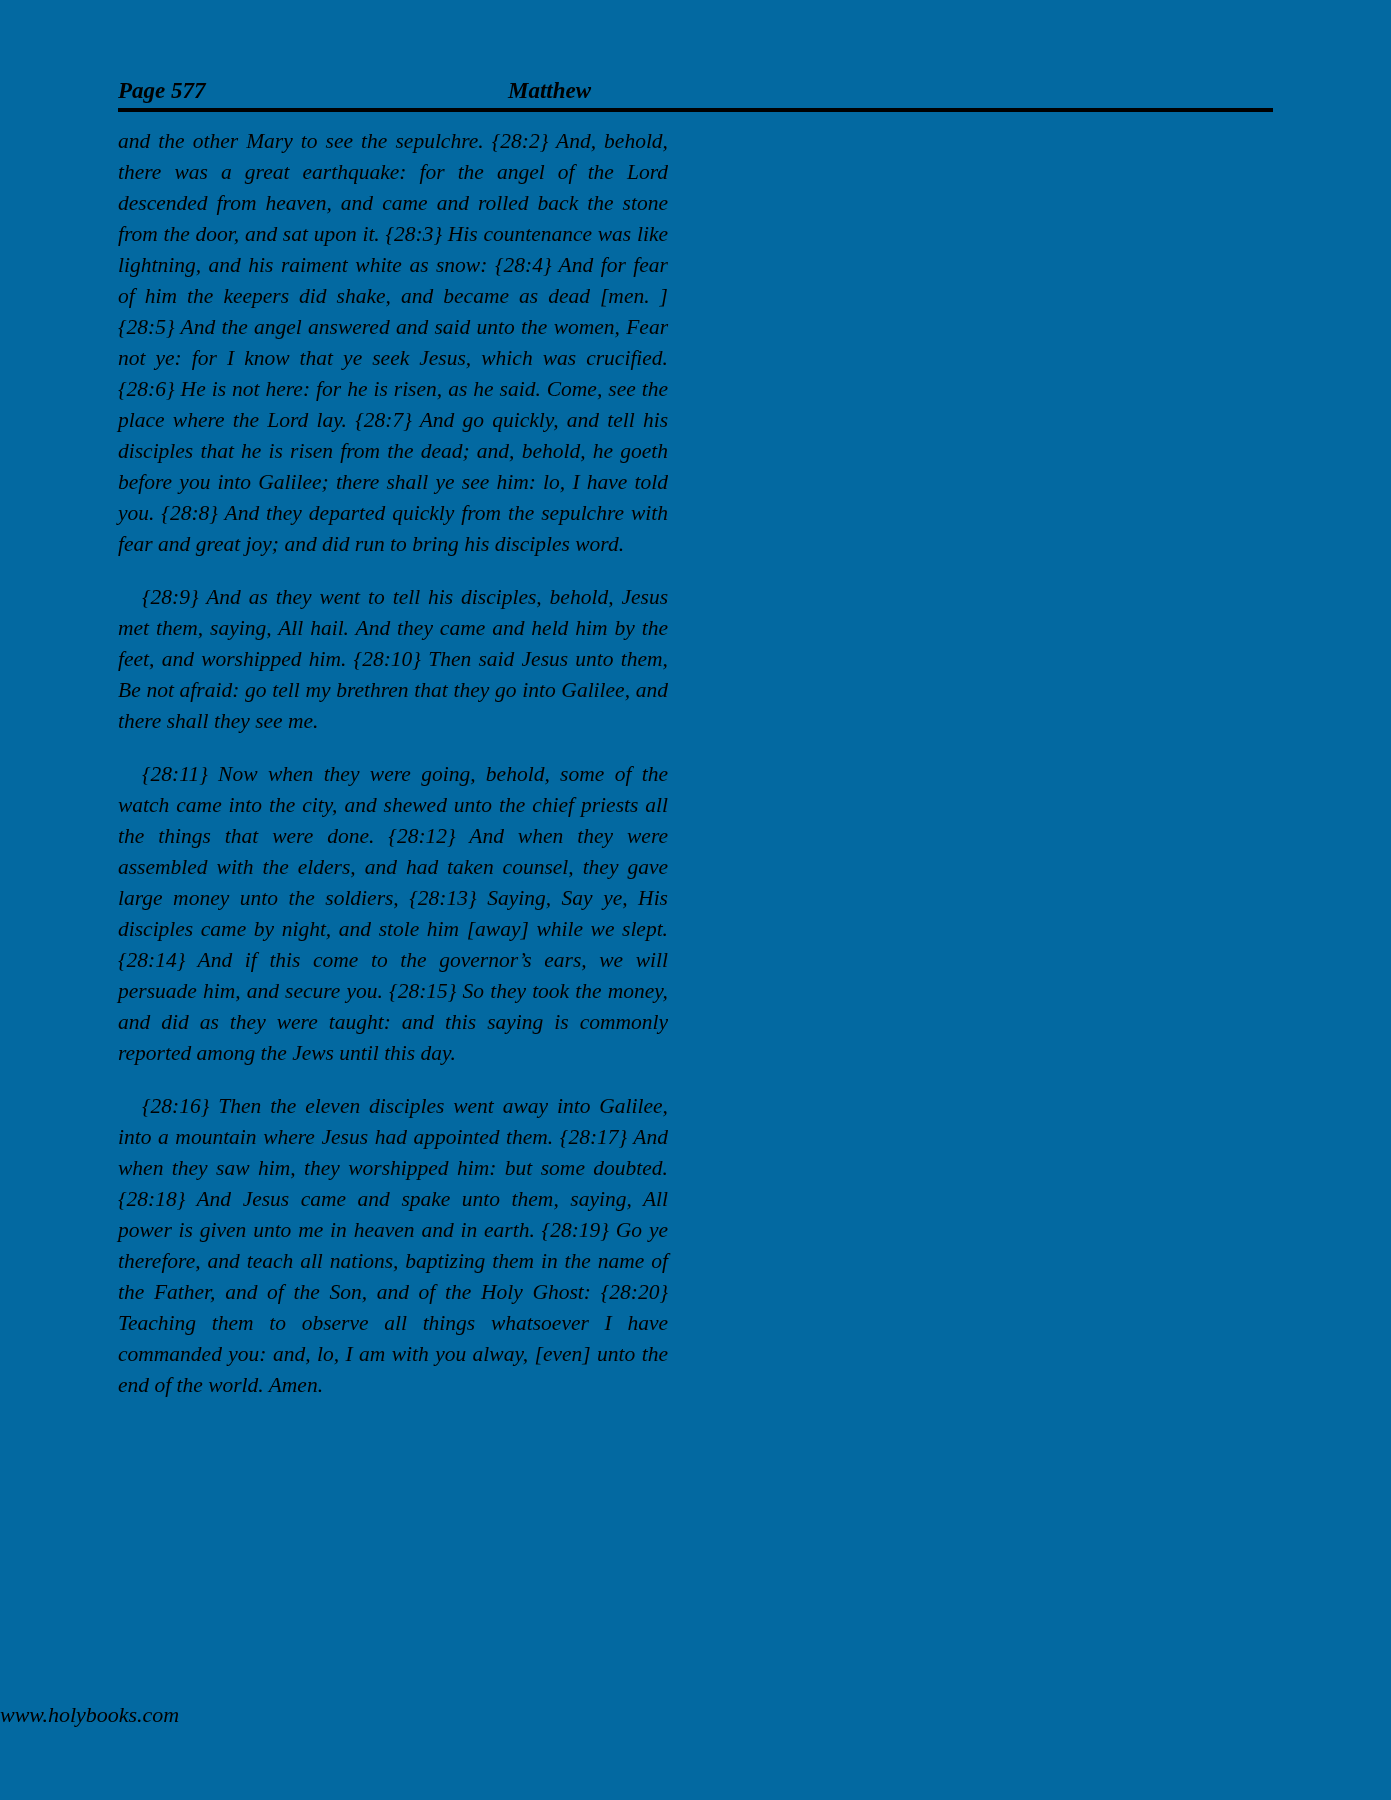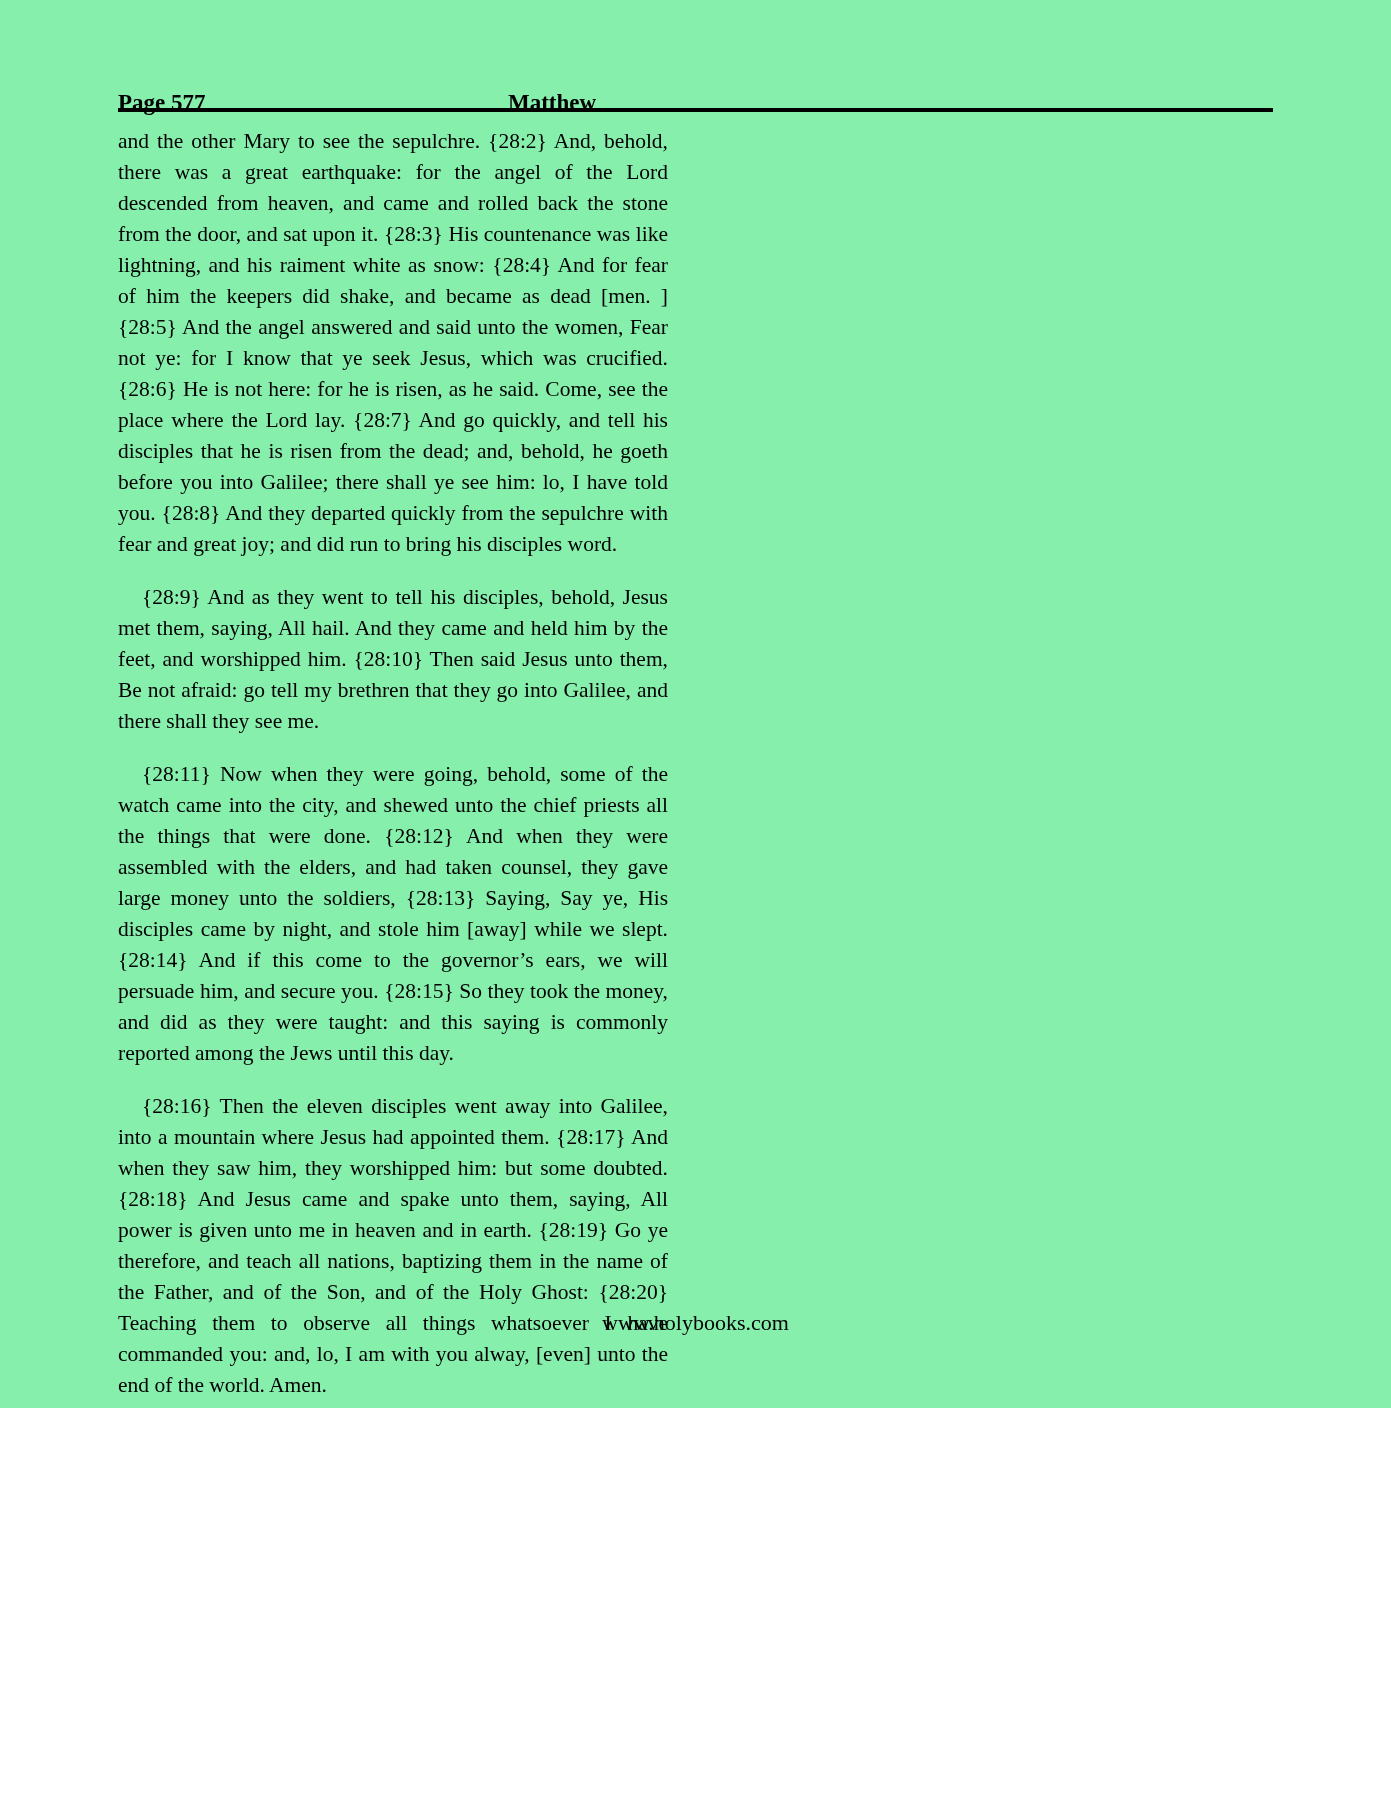--- a/index.html
+++ b/index.html
@@ -3,26 +3,27 @@
 <meta charset="utf-8">
 <style>
   html, body {
     margin: 0;
     padding: 0;
     background: #ffffff;
   }
   .page {
     position: relative;
     width: 1391px;
-    height: 1408px;
+    height: 1800px;
     margin: 0 auto;
-    background: #86efac;
+    background: #0369a1;
     font-family: "Liberation Serif", serif;
     color: #000000;
     box-sizing: border-box;
+    font-style: italic;
   }
   .header {
     position: absolute;
     top: 78px;
     left: 118px;
     right: 118px;
     display: flex;
     align-items: baseline;
   }
   .header-page {
@@ -30,21 +31,20 @@
     font-weight: bold;
     font-size: 23px;
     width: 390px;
     white-space: nowrap;
   }
   .header-book {
     font-family: "Liberation Serif", serif;
     font-weight: bold;
     font-size: 23px;
     white-space: nowrap;
-    margin-top: 12px;
   }
   .header-rule {
     position: absolute;
     top: 108px;
     left: 118px;
     right: 118px;
     height: 4px;
     background: #000000;
   }
   .content {
@@ -63,21 +63,20 @@
     hyphens: none;
   }
   .para.indent {
     text-indent: 24px;
   }
   .footer {
     position: absolute;
     bottom: 72px;
     left: 0;
     right: 0;
-    text-align: center;
     font-family: "Liberation Serif", serif;
     font-size: 22px;
   }
 </style>
 </head>
 <body>
 
 <div class="page">
 
   <div class="header">

